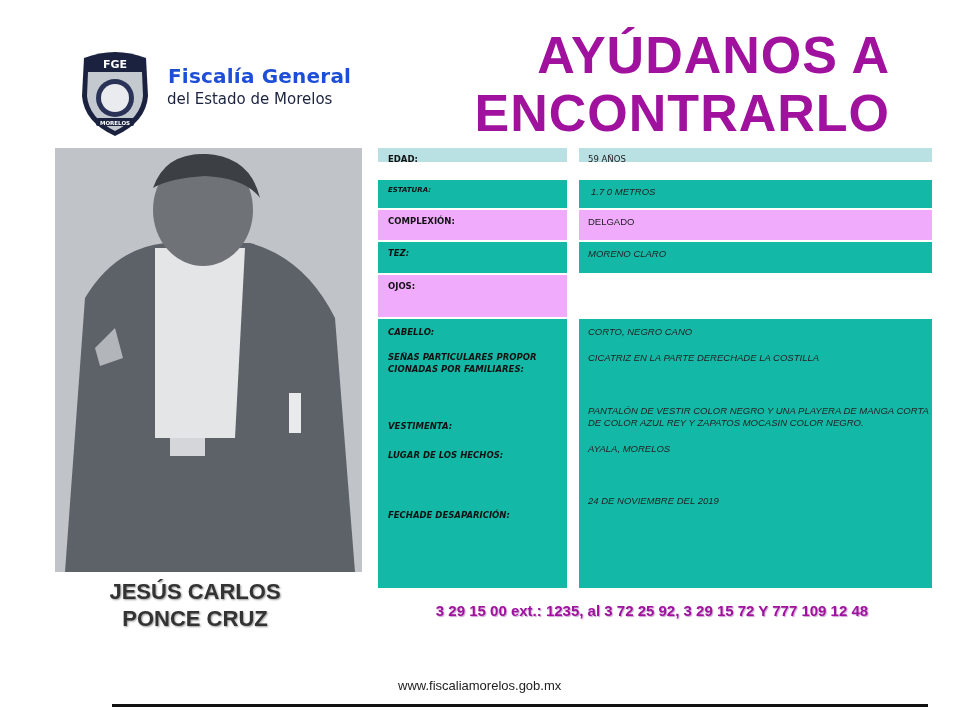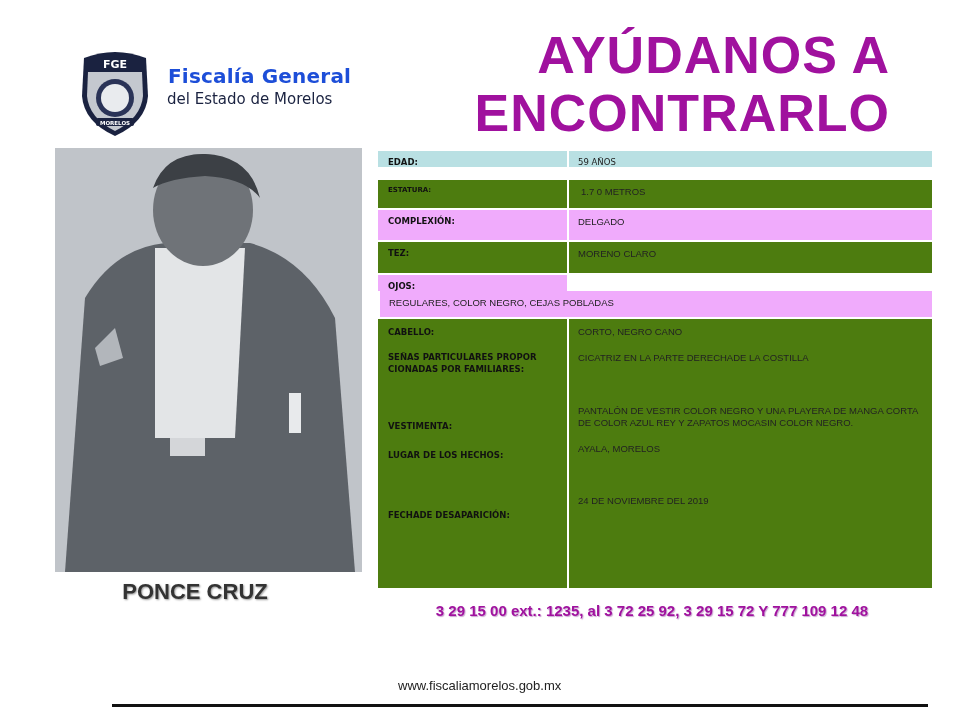--- a/index.html
+++ b/index.html
@@ -6,23 +6,23 @@
   body { width:960px; height:720px; background:#ffffff; position:relative; overflow:hidden; font-family:"DejaVu Sans", sans-serif; }
   .logo { position:absolute; left:78px; top:48px; width:74px; height:90px; }
   .org-name { position:absolute; left:168px; top:64px; font-family:"DejaVu Sans", sans-serif; font-weight:bold; font-size:20px; color:#1d4ed8; letter-spacing:0.2px; }
   .org-sub { position:absolute; left:167px; top:90px; font-family:"DejaVu Sans", sans-serif; font-size:15px; color:#1a2240; }
   .headline { position:absolute; left:420px; top:26px; width:470px; text-align:right; font-family:"Liberation Sans", sans-serif; font-weight:bold; font-size:52px; line-height:58px; color:#a0119e; letter-spacing:1px; }
   .photo { position:absolute; left:55px; top:148px; width:307px; height:424px; overflow:hidden; background:#8d9196; }
   .person-name { position:absolute; left:70px; top:578px; width:250px; text-align:center; font-family:"Liberation Sans", sans-serif; font-weight:bold; font-size:22px; line-height:27px; color:#333; text-shadow:1px 1px 2px #9a9a9a; }
   .table { position:absolute; left:378px; top:148px; width:554px; }
   .row { position:absolute; left:0; width:554px; display:flex; }
   .cell-l { width:189px; box-sizing:border-box; padding:6px 0 0 10px; font-family:"DejaVu Sans", sans-serif; font-weight:bold; font-size:8.5px; color:#111; }
-  .cell-r { flex:1; margin-left:2px; box-sizing:border-box; padding:6px 0 0 9px; font-family:"Liberation Sans", sans-serif; font-size:9.5px; color:#222; }
+  .cell-r { flex:1; margin-left:12px; box-sizing:border-box; padding:6px 0 0 9px; font-family:"Liberation Sans", sans-serif; font-size:9.5px; color:#222; }
   .hdr { background:#b9e0e3; }
-  .dark { background:#4d7c0f; }
+  .dark { background:#14b8a6;font-style:italic; }
   .light { background:#f0abfc; }
   .small { font-size:7px; }
   .block p { margin:0; position:absolute; }
   .cta { position:absolute; left:372px; top:601px; width:560px; text-align:center; font-family:"Liberation Sans", sans-serif; font-weight:bold; font-size:15px; line-height:20px; color:#a0119e; text-shadow:1px 1px 1px #c9a6d0; }
   .website { position:absolute; left:398px; top:678px; font-family:"Liberation Sans", sans-serif; font-size:13px; color:#222; }
   .footer-line { position:absolute; left:112px; top:704px; width:816px; height:3px; background:#111; }
 </style>
 </head>
 <body>
 
@@ -58,43 +58,43 @@
     <path d="M98 40 Q110 5 150 6 Q195 8 205 50 Q190 30 150 28 Q115 30 98 40 Z" fill="#3c4045"></path>
 
     <rect x="115" y="290" width="35" height="18" fill="#d4d6d9"></rect>
 
     <polygon points="40,200 60,180 68,210 45,218" fill="#b2b6bb"></polygon>
     <rect x="234" y="245" width="12" height="40" fill="#e8eaec"></rect>
   </svg>
 </div>
 
 <div class="person-name">
+  <div>JESÚS CARLOS</div>
   <div>PONCE CRUZ</div>
 </div>
 
 <div class="table">
-  <div class="row" style="top:0; height:22px;align-items:center;">
+  <div class="row" style="top:0; height:14px;">
     <div class="cell-l hdr">EDAD:</div>
     <div class="cell-r hdr" style="font-family:'DejaVu Sans',sans-serif; font-size:8.5px;">59 AÑOS</div>
   </div>
   <div class="row" style="top:32px; height:28px;">
     <div class="cell-l dark small">ESTATURA:</div>
     <div class="cell-r dark" style="padding-left:12px;">1.7 0 METROS</div>
   </div>
   <div class="row" style="top:62px; height:30px;">
     <div class="cell-l light">COMPLEXIÓN:</div>
     <div class="cell-r light">DELGADO</div>
   </div>
   <div class="row" style="top:94px; height:31px;">
     <div class="cell-l dark">TEZ:</div>
     <div class="cell-r dark">MORENO CLARO</div>
   </div>
-  <div class="row" style="top:127px; height:42px;flex-direction:column;">
+  <div class="row" style="top:127px; height:42px;">
     <div class="cell-l light">OJOS:</div>
-    <div class="cell-r light">REGULARES, COLOR NEGRO, CEJAS POBLADAS</div>
   </div>
   <div class="row block" style="top:171px; height:269px;">
     <div class="cell-l dark" style="position:relative;">
       <p style="top:8px; left:10px;">CABELLO:</p>
       <p style="top:33px; left:10px;">SEÑAS PARTICULARES PROPOR</p>
       <p style="top:45px; left:10px;">CIONADAS POR FAMILIARES:</p>
       <p style="top:102px; left:10px;">VESTIMENTA:</p>
       <p style="top:131px; left:10px;">LUGAR DE LOS HECHOS:</p>
       <p style="top:191px; left:10px;">FECHADE DESAPARICIÓN:</p>
     </div>

